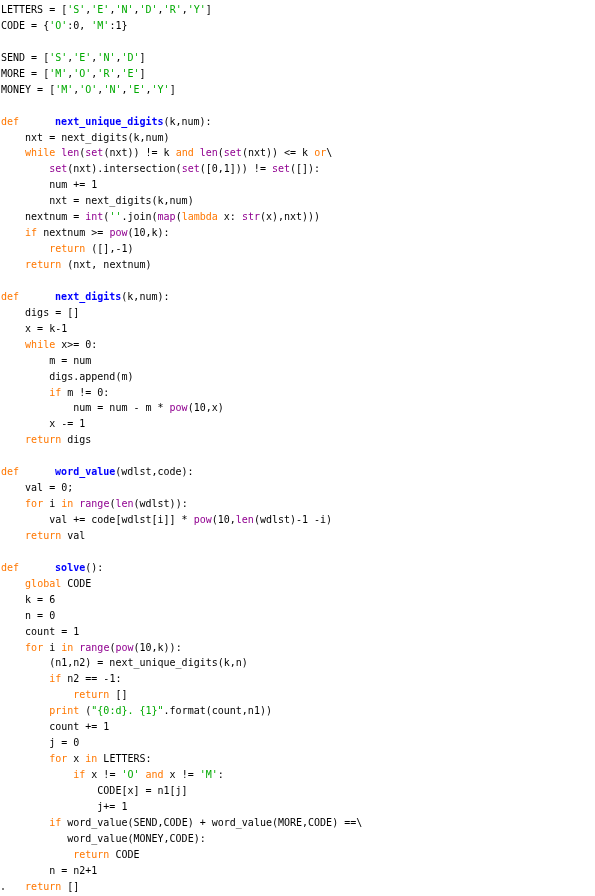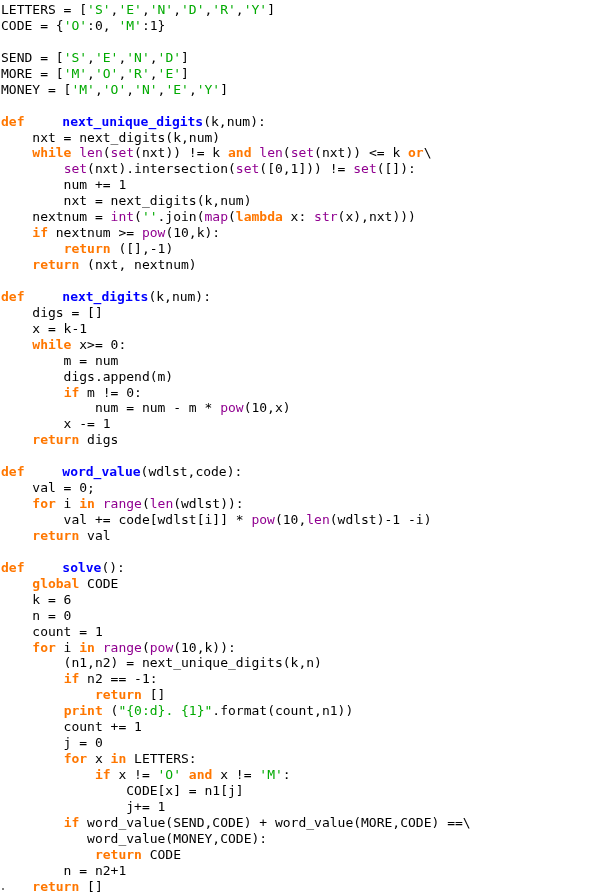--- a/index.html
+++ b/index.html
@@ -8,34 +8,34 @@
     background: #ffffff;
   }
   body {
     width: 595px;
     height: 896px;
     overflow: hidden;
     font-family: "DejaVu Sans Mono", "Liberation Mono", monospace;
   }
   #code-view {
     padding: 2px 0 0 1px;
-    font-size: 13px;
+    font-size: 10px;
     line-height: 15.95px;
     white-space: pre;
     letter-spacing: 0px;
     color: #000000;
   }
   .ln {
     display: block;
     height: 15.95px;
     white-space: pre;
   }
   .tok { white-space: pre; }
   
-  .kw   { color: #ff7700; font-weight: bold; margin-top: 14px; }  
+  .kw   { color: #ff7700; font-weight: normal; margin-top: 14px; }  
   .fn   { color: #0000ff; font-weight: bold; padding-left: 30px; }  
   .bi   { color: #900090; }                      
   .st   { color: #00aa00; }                      
   .pl   { color: #000000; }
   #trailing-mark {
     position: absolute;
     left: 2px;
     top: 888px;
     width: 2px;
     height: 2px;

